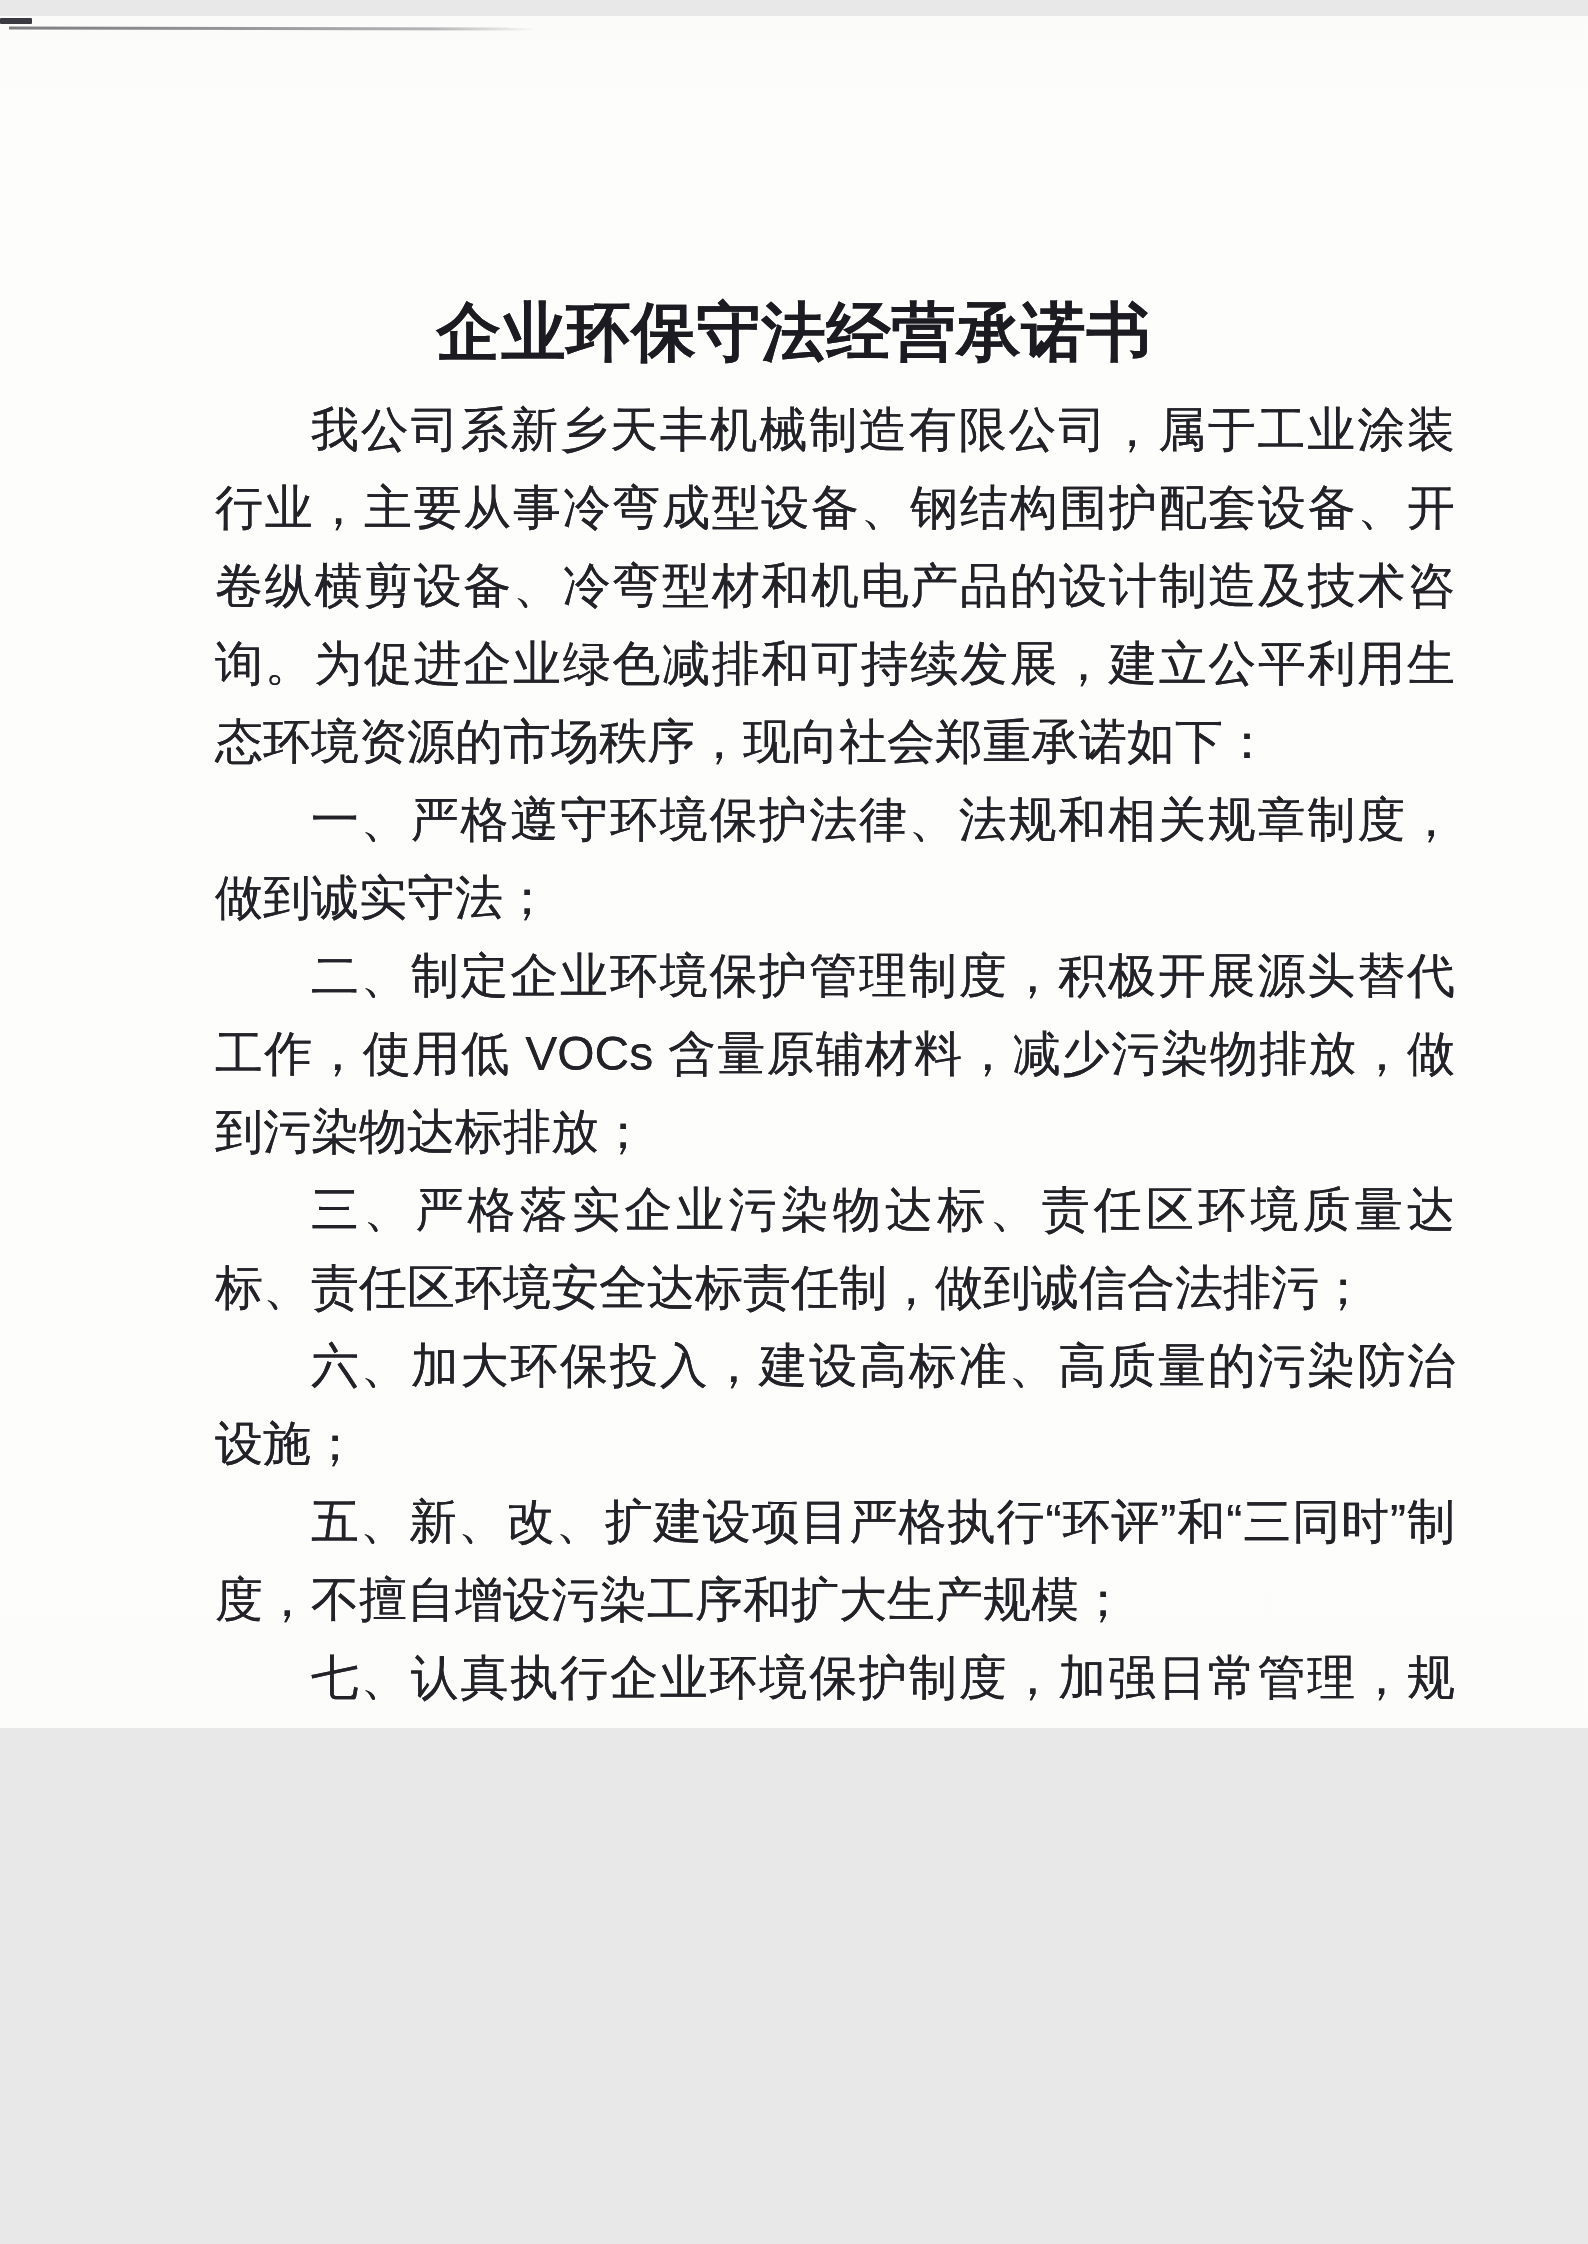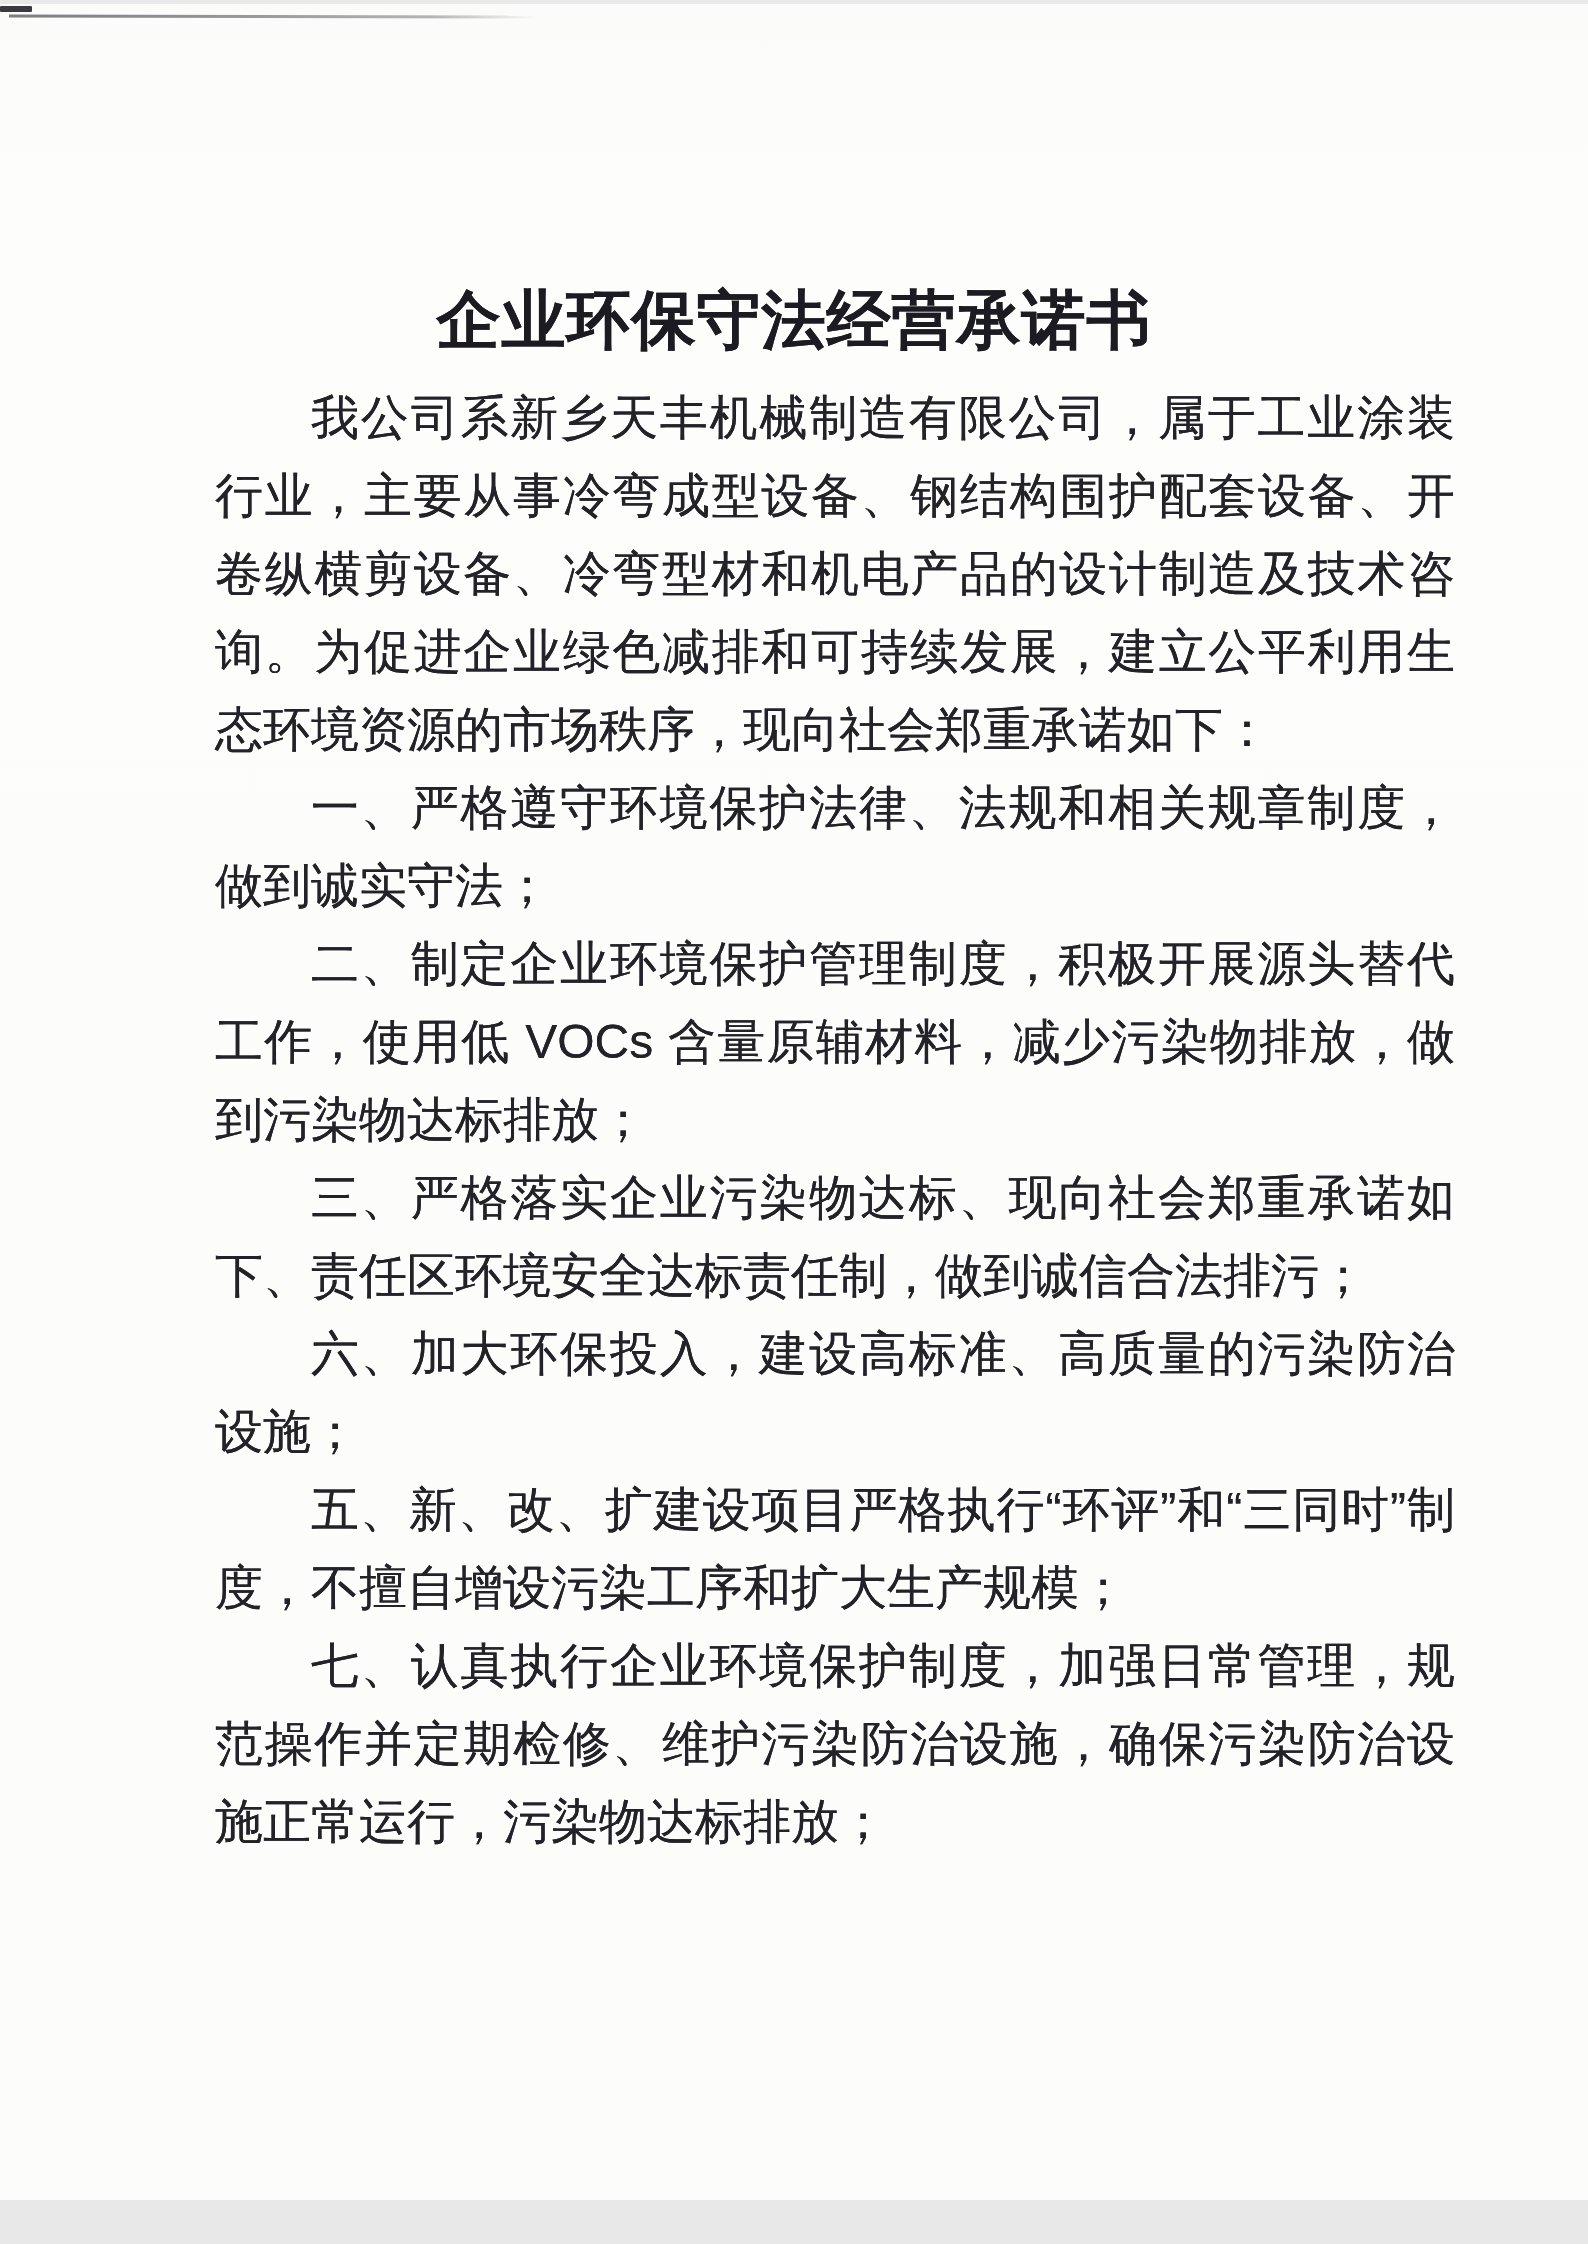--- a/index.html
+++ b/index.html
@@ -4,22 +4,22 @@
 <style>
   html, body {
     margin: 0;
     padding: 0;
     background: #e8e8e8;
     font-family: "Liberation Sans", sans-serif;
   }
   .page {
     position: relative;
     width: 1588px;
-    height: 2196px;
-    margin: 4px auto;
+    height: 1712px;
+    margin: 16px auto;
     background: #fcfcfb;
     background-image: linear-gradient(180deg, #fbfbfa 0%, #fdfdfc 8%, #fcfcfb 100%);
     overflow: hidden;
   }
   
   .corner-mark {
     position: absolute;
     left: 0;
     top: 2px;
     width: 32px;
@@ -75,19 +75,19 @@
 
   <div class="corner-mark"></div>
   <div class="scan-line"></div>
 
   <div class="doc-title">企业环保守法经营承诺书</div>
 
   <div class="doc-body">
     <p>我公司系新乡天丰机械制造有限公司，属于工业涂装行业，主要从事冷弯成型设备、钢结构围护配套设备、开卷纵横剪设备、冷弯型材和机电产品的设计制造及技术咨询。为促进企业绿色减排和可持续发展，建立公平利用生态环境资源的市场秩序，现向社会郑重承诺如下：</p>
     <p>一、严格遵守环境保护法律、法规和相关规章制度，做到诚实守法；</p>
     <p>二、制定企业环境保护管理制度，积极开展源头替代工作，使用低 VOCs 含量原辅材料，减少污染物排放，做到污染物达标排放；</p>
-    <p>三、严格落实企业污染物达标、现向社会郑重承诺如下、责任区环境安全达标责任制，做到诚信合法排污；</p>
+    <p>三、严格落实企业污染物达标、责任区环境质量达标、责任区环境安全达标责任制，做到诚信合法排污；</p>
     <p>六、加大环保投入，建设高标准、高质量的污染防治设施；</p>
     <p>五、新、改、扩建设项目严格执行“环评”和“三同时”制度，不擅自增设污染工序和扩大生产规模；</p>
     <p>七、认真执行企业环境保护制度，加强日常管理，规范操作并定期检修、维护污染防治设施，确保污染防治设施正常运行，污染物达标排放；</p>
   </div>
 
 </div>
 
 </body></html>

